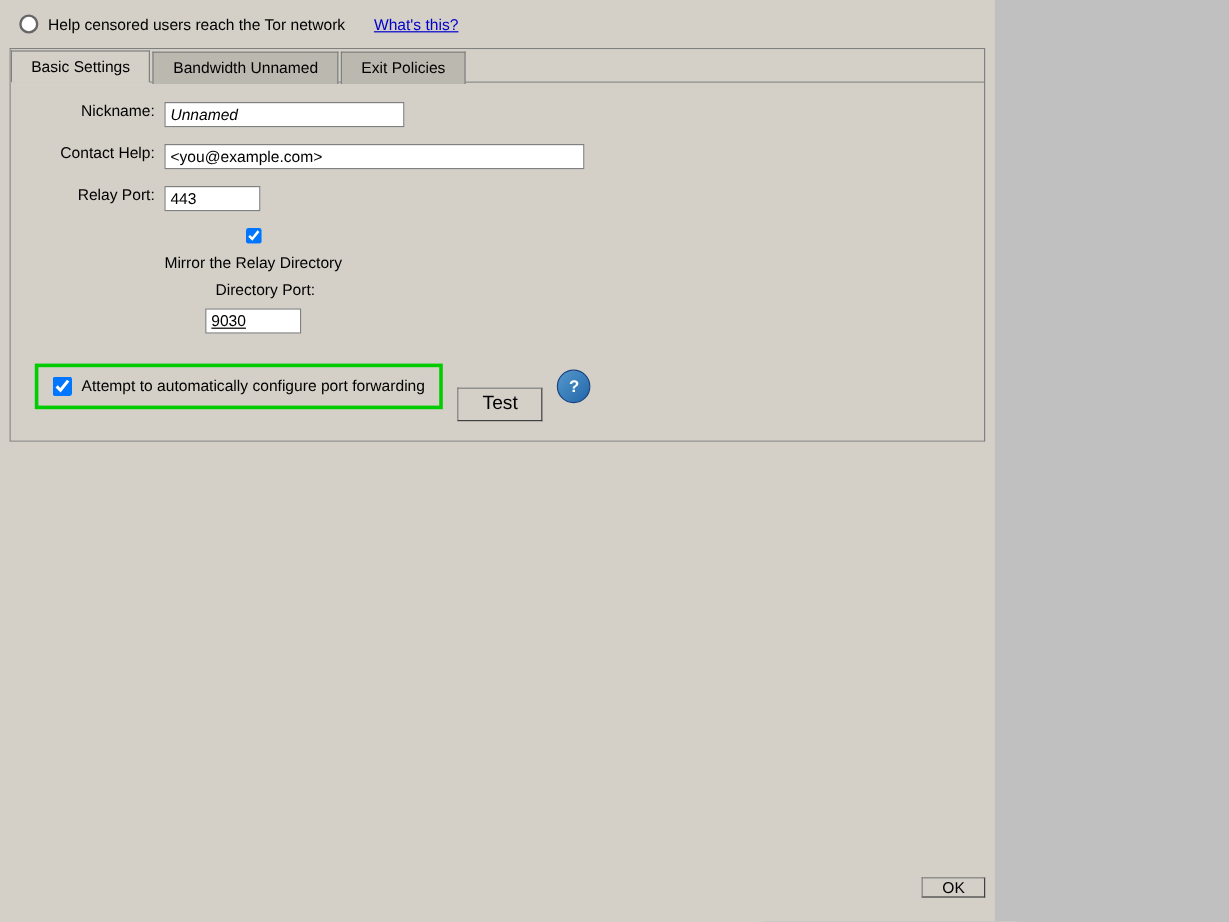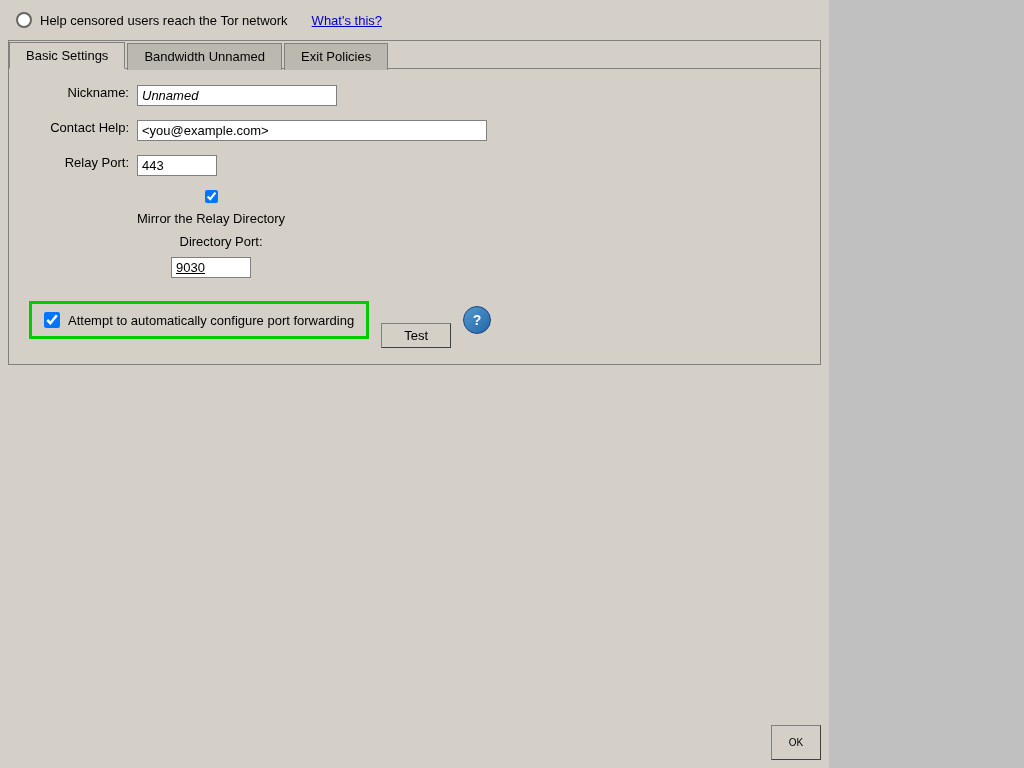--- a/index.html
+++ b/index.html
@@ -173,21 +173,21 @@
       font-size: 13px;
       color: #000;
     }
 
     .test-button {
       padding: 4px 20px;
       background: #d4d0c8;
       border: 1px solid #808080;
       border-right-color: #404040;
       border-bottom-color: #404040;
-      font-size: 13px;
+      font-size: 16px;
       cursor: pointer;
       min-width: 70px;
       margin-top: 31px;
     }
 
     .help-button {
       width: 28px;
       height: 28px;
       border-radius: 50%;
       background: linear-gradient(135deg, #5599cc, #2266aa);
@@ -196,28 +196,28 @@
       display: flex;
       align-items: center;
       justify-content: center;
       color: white;
       font-weight: bold;
       font-size: 14px;
     }
 
     .ok-button {
       position: absolute;
-      bottom: 8px;
+      bottom: 20px;
       right: 8px;
-      padding: 11px 16px;
+      padding: 0 16px;
       background: #d4d0c8;
       border: 1px solid #808080;
       border-right-color: #404040;
       border-bottom-color: #404040;
-      font-size: 10px;
+      font-size: 13px;
       cursor: pointer;
       min-width: 50px;
     }
   </style>
 </head>
 <body>
 
 <div class="main-container">
 
   <div class="top-row">

